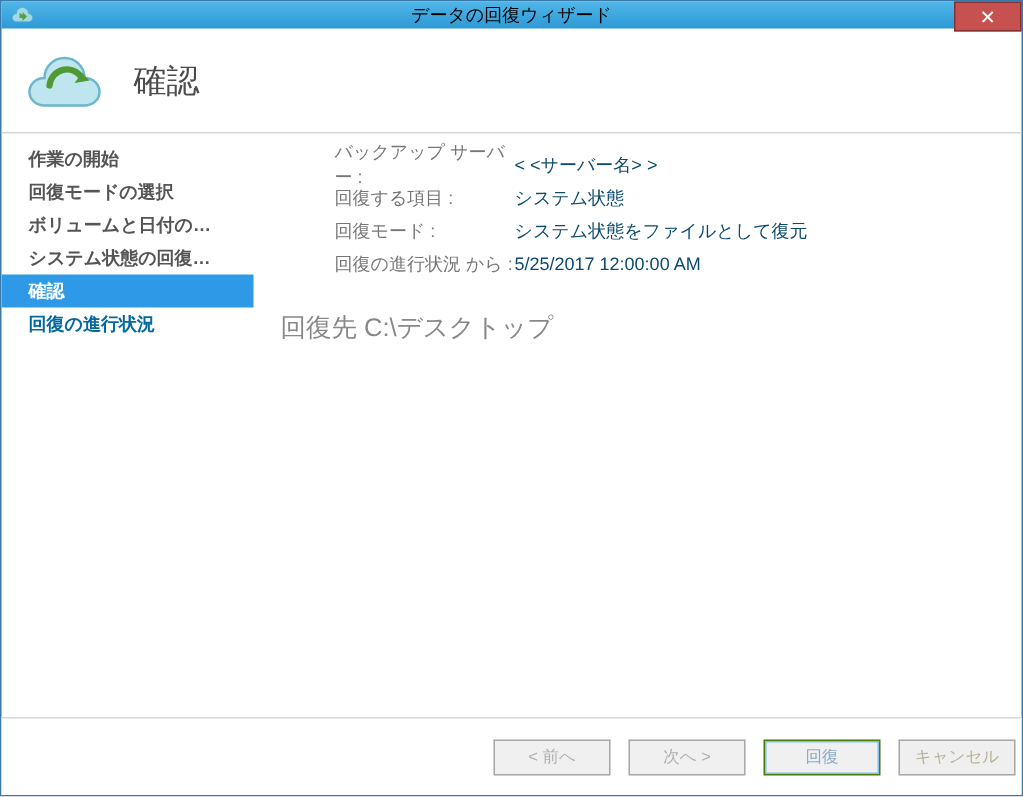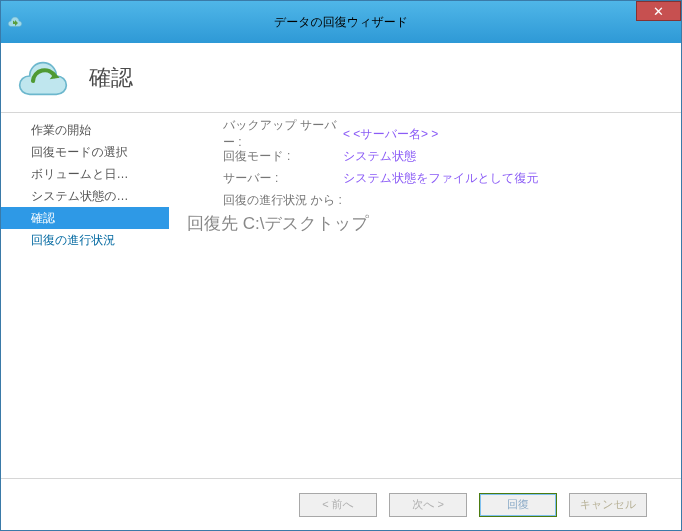--- a/index.html
+++ b/index.html
@@ -13,21 +13,21 @@
   }
   .window {
     width: 682px;
     height: 531px;
     border: 1px solid #3a7aa8;
     display: flex;
     flex-direction: column;
     background: #fff;
   }
   .titlebar {
-    height: 42px;
+    height: 18px;
     background: linear-gradient(#4fb6e8, #2e99d6);
     display: flex;
     align-items: center;
     position: relative;
     color: #000;
   }
   .titlebar-icon {
     width: 16px; height: 16px;
     margin-left: 6px;
     display: flex; align-items: center; justify-content: center;
@@ -68,59 +68,60 @@
     display: flex;
     overflow: hidden;
   }
   .sidebar {
     width: 168px;
     padding-top: 6px;
   }
   .sidebar-item {
     height: 22px;
     line-height: 22px;
-    padding: 0 30px;
+    padding: 0 18px;
     font-size: 12px;
     color: #555;
     white-space: nowrap;
     overflow: hidden;
     text-overflow: ellipsis;
     cursor: default;
+    font-weight: bold;
   }
   .sidebar-item.dimmed { color: #0369a1; }
   .sidebar-item.active {
     background: #2e99e6;
     color: #fff;
   }
   .content {
     flex: 1;
     padding: 10px 18px;
     color: #555;
   }
   .row {
     display: flex;
     height: 22px;
     align-items: center;
     font-size: 12px;
   }
   .row .label { width: 120px; color: #777; margin-left: 36px; }
-  .row .value { color: #8b5cf6; }
+  .row .value { color: #0c4a6e; }
   .recover-to {
-    margin-top: 1px;
+    margin-top: 20px;
     font-size: 17px;
     color: #888;
     font-weight: 400;
   }
   .footer {
     height: 52px;
     border-top: 1px solid #d6d6d6;
     display: flex;
     align-items: center;
     justify-content: flex-end;
-    padding-right: 34px;
+    padding-right: 4px;
     gap: 12px;
     background: #fff;
   }
   .btn {
     width: 78px;
     height: 24px;
     border: 1px solid #a8a8a8;
     background: #f0f0f0;
     font-size: 11px;
     color: #777;
@@ -176,29 +177,30 @@
       <div class="sidebar-item active"><span>確認</span></div>
       <div class="sidebar-item dimmed"><span>回復の進行状況</span></div>
     </div>
 
     <div class="content">
       <div class="row">
         <span class="label">バックアップ サーバー :</span>
         <span class="value">&lt; &lt;サーバー名&gt; &gt;</span>
       </div>
       <div class="row">
+        <span class="label">回復する項目 :</span>
+        <span class="value">システム状態</span>
+      </div>
+      <div class="row">
         <span class="label">回復モード :</span>
-        <span class="value">システム状態</span>
-      </div>
-      <div class="row">
-        <span class="label">サーバー :</span>
         <span class="value">システム状態をファイルとして復元</span>
       </div>
       <div class="row">
         <span class="label">回復の進行状況 から :</span>
+        <span class="value">5/25/2017 12:00:00 AM</span>
       </div>
       <div class="recover-to">回復先 C:\デスクトップ</div>
     </div>
   </div>
 
   <div class="footer">
     <div class="btn disabled">
         <span>&lt; 前へ</span>
       </div>
     <div class="btn disabled">

